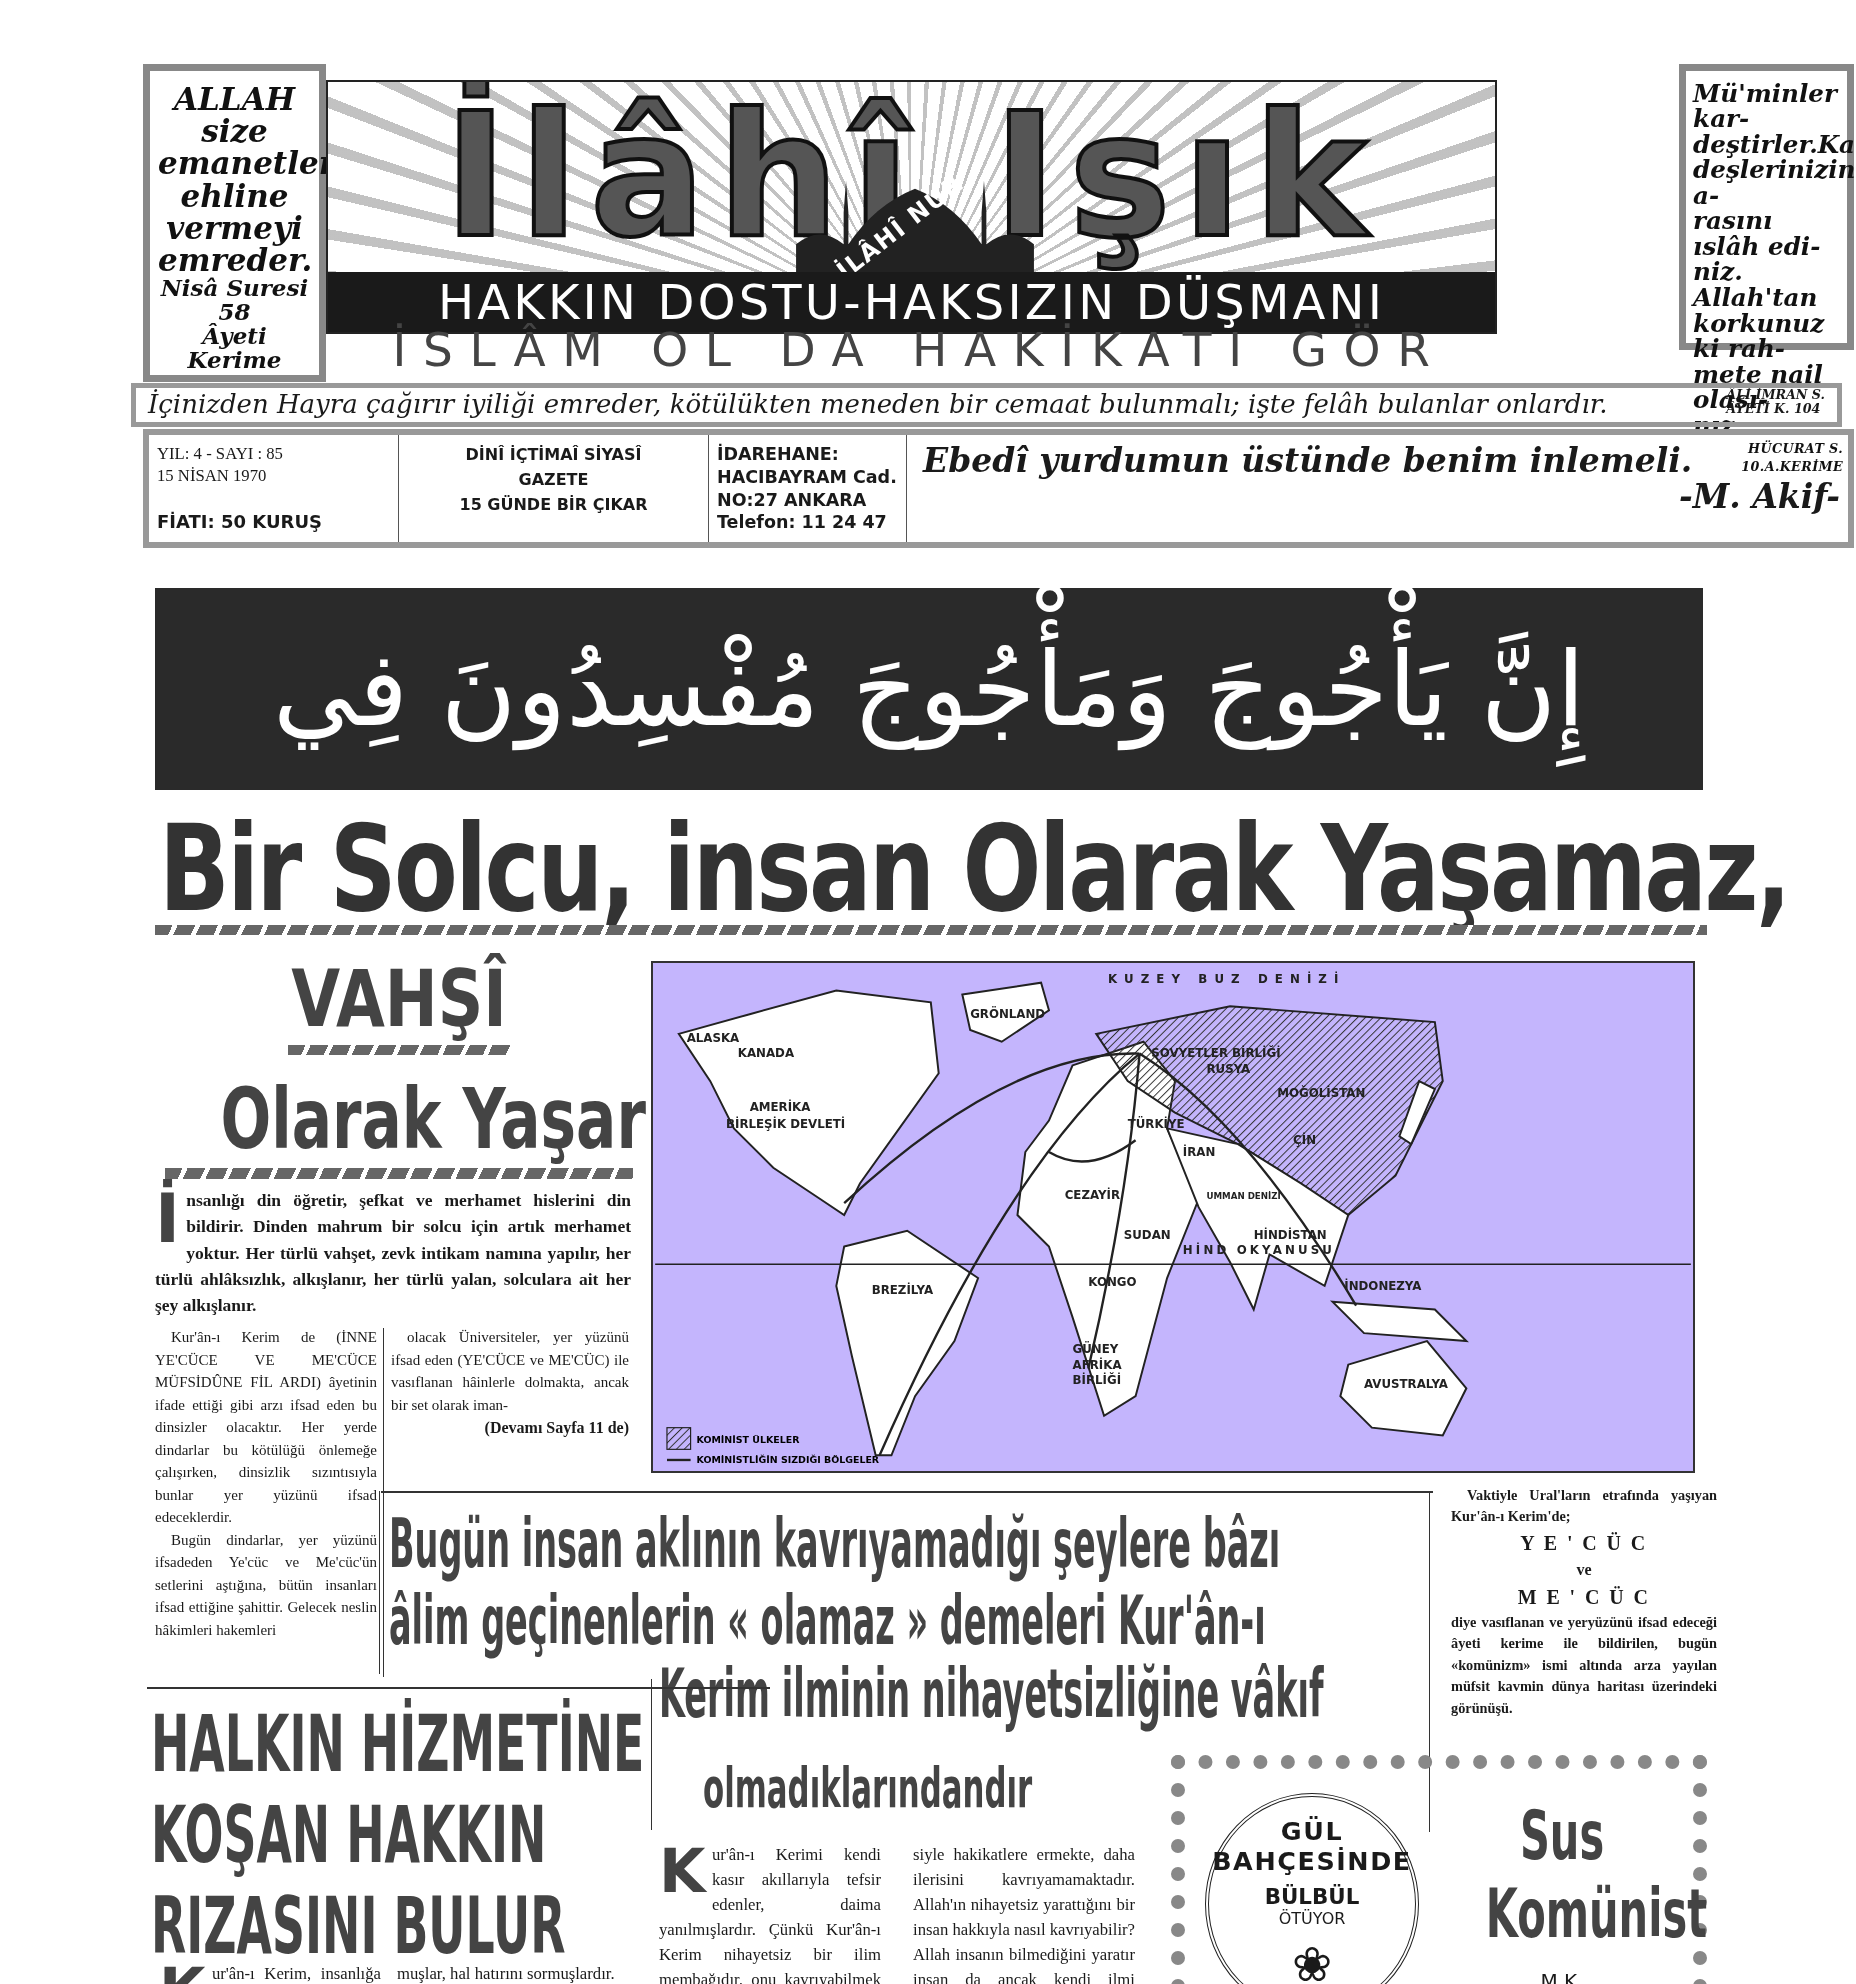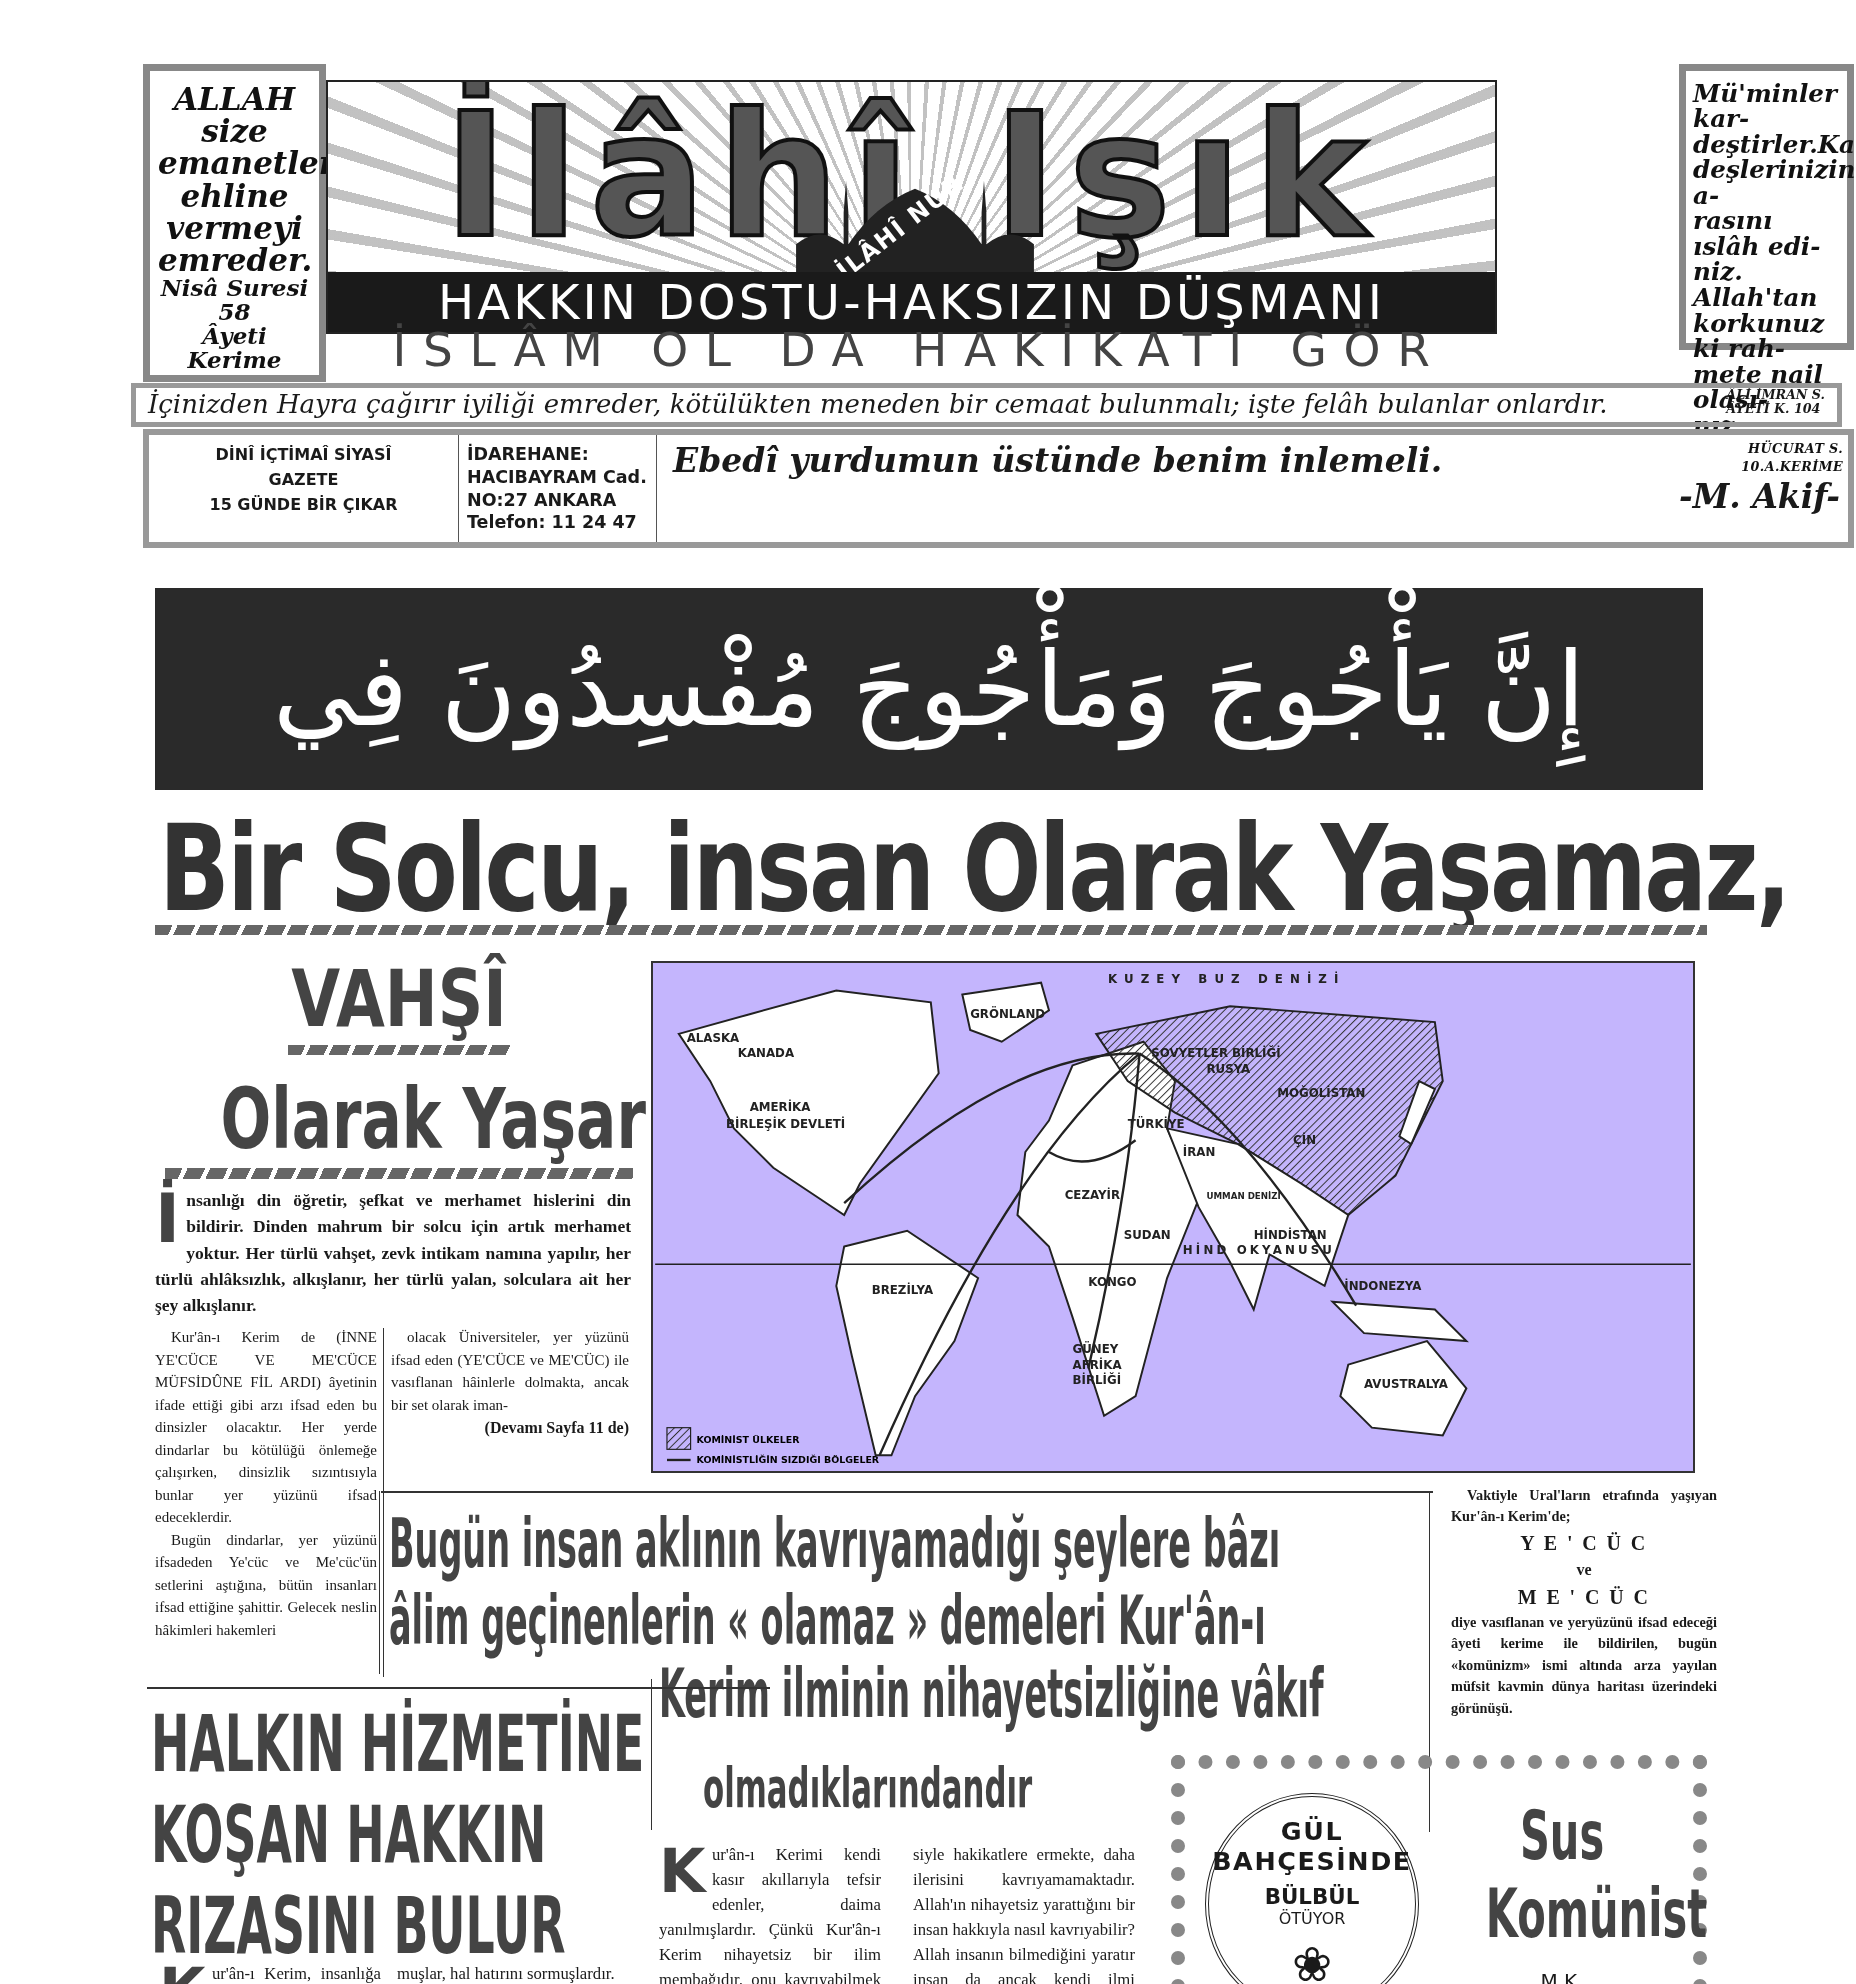--- a/index.html
+++ b/index.html
@@ -105,20 +105,25 @@
 
 <div class="abs ayet-bar">
   <span>İçinizden Hayra çağırır iyiliği emreder, kötülükten meneden bir cemaat bulunmalı; işte felâh bulanlar onlardır.</span>
   <span class="ref">
     <span>ÂLİ İMRAN S.</span><br>
     <span>ÂYETİ K. 104</span>
   </span>
 </div>
 
 <div class="abs info">
+  <div class="cell-issue">
+    <div>YIL: 4 - SAYI : 85</div>
+    <div>15 NİSAN 1970</div>
+    <div class="price">FİATI: 50 KURUŞ</div>
+  </div>
   <div class="cell-type">
     <div>DİNÎ İÇTİMAÎ SİYASÎ</div>
     <div>GAZETE</div>
     <div>15 GÜNDE BİR ÇIKAR</div>
   </div>
   <div class="cell-addr">
     <div>İDAREHANE:</div>
     <div>HACIBAYRAM Cad.</div>
     <div>NO:27 ANKARA</div>
     <div>Telefon: 11 24 47</div>

